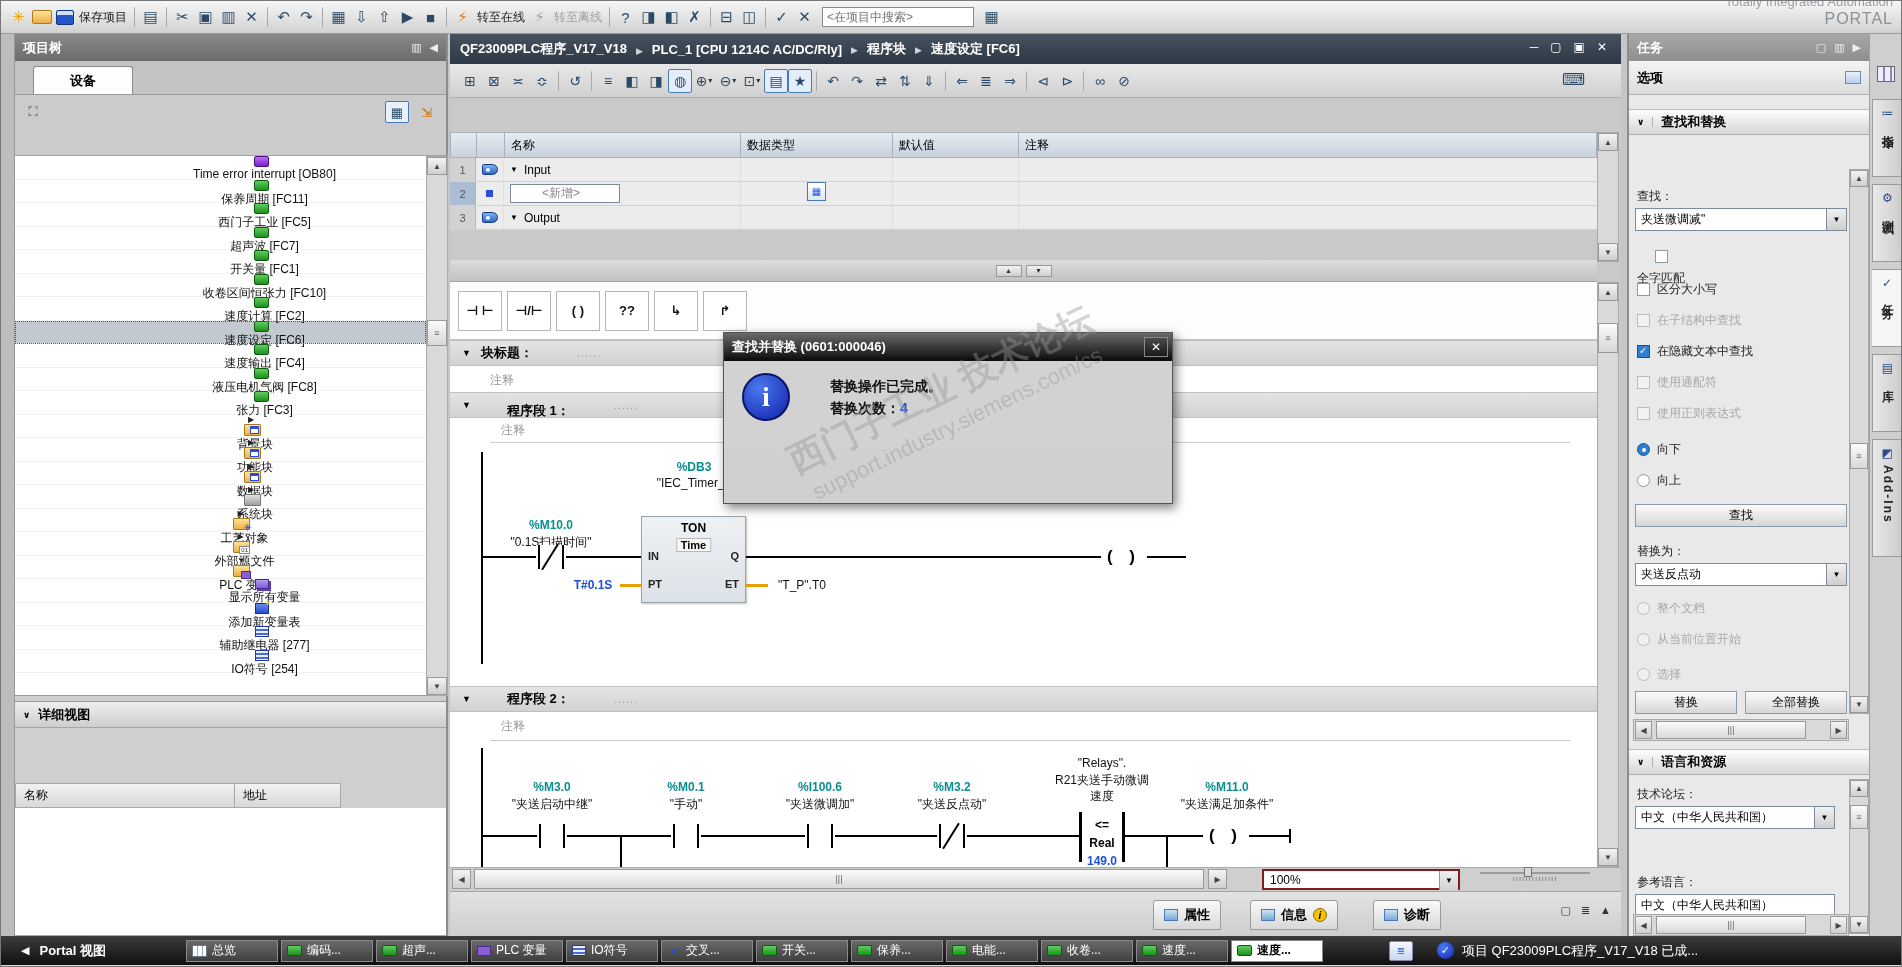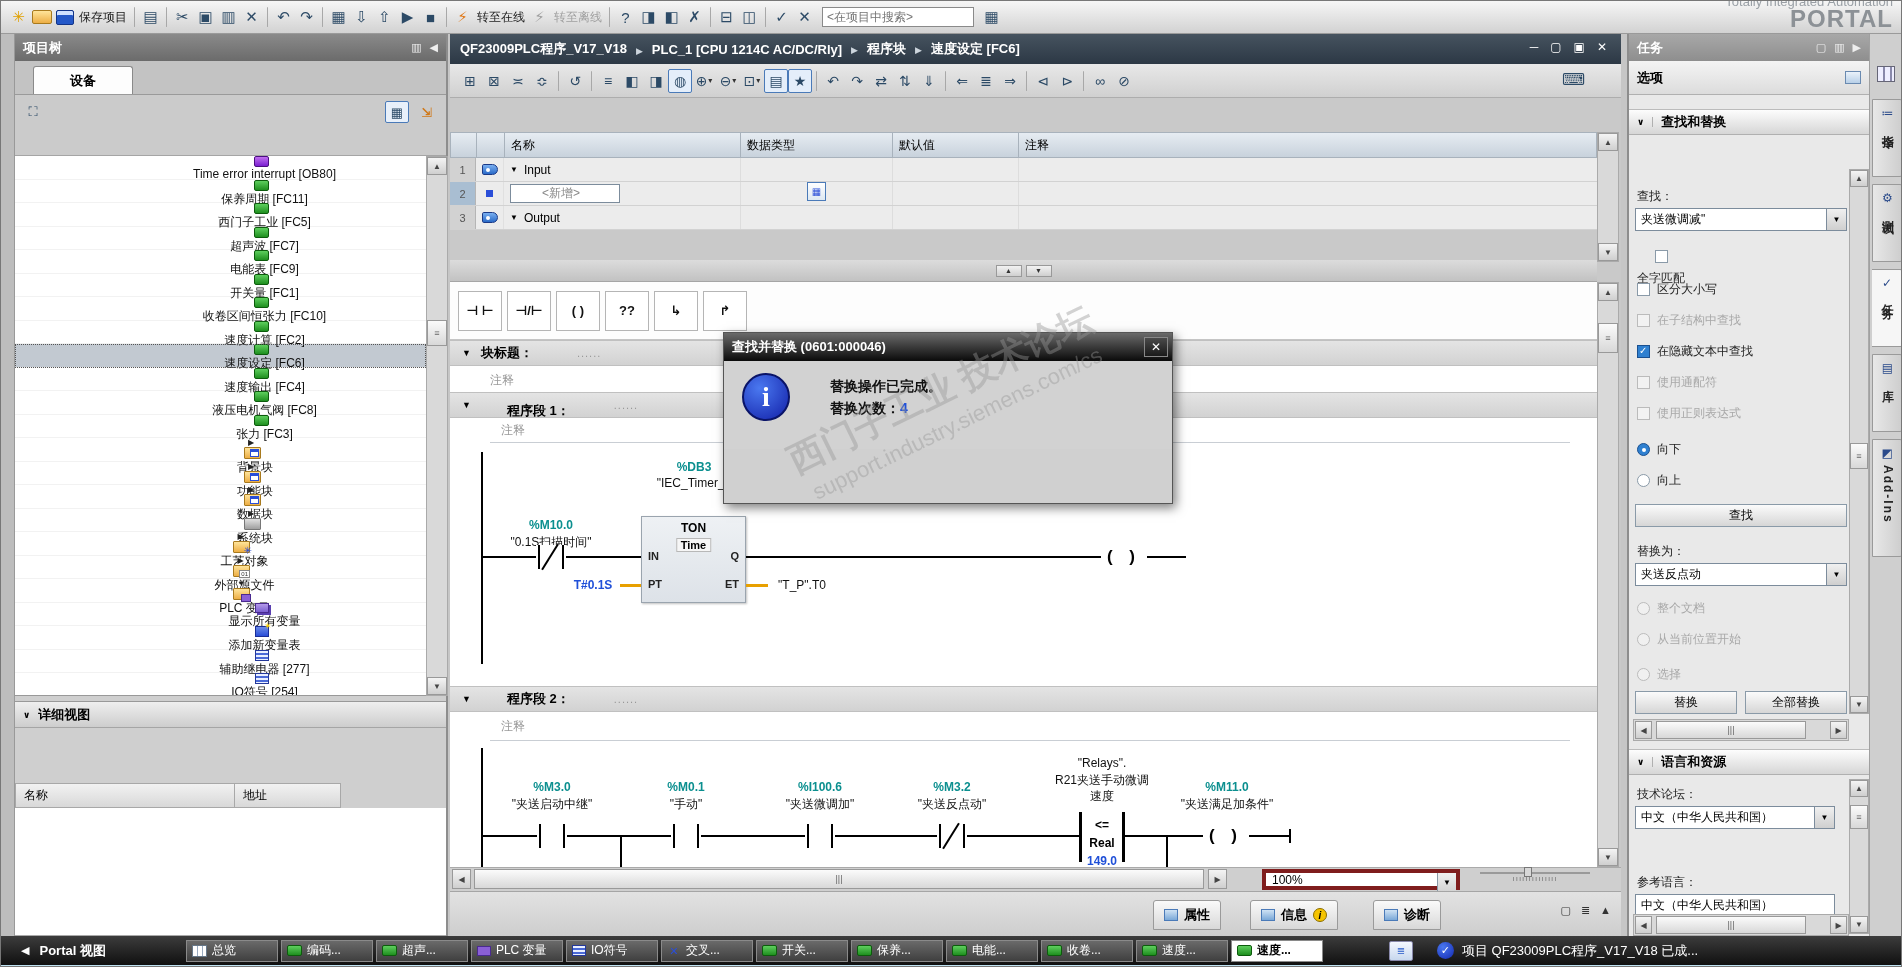--- a/index.html
+++ b/index.html
@@ -12,21 +12,21 @@
   .tt-item.sep{min-width:1px;width:1px;height:20px;background:#a8a8a8;margin:0 4px;padding:0;}
   .tt-item.label{font-size:12px;color:#1a1a1a;padding:0 3px;}
   .tt-item.dim{color:#9f9f9f;}
   .tt-item.online{color:#e07818;font-weight:bold;}
   .tt-item.accent{color:#e0a000;font-weight:bold;}
   .tt-item.folder{width:20px;height:14px;background:linear-gradient(#ffe49a,#edae45);border:1px solid #a87a1e;min-width:20px;margin:0 2px;}
   .tt-item.floppy{width:18px;height:15px;background:#2458c8;border:1px solid #123488;border-radius:2px;min-width:18px;margin:0 2px;box-shadow:inset 0 4px 0 #cfe0ff;}
   #tt-search{width:152px;height:20px;margin:0 6px;border:1px solid #8a8a8a;font-size:12px;color:#777;padding:0 4px;background:#fff;}
   #brand{position:absolute;right:10px;top:-8px;text-align:right;line-height:17px;}
   #brand .b1{font-size:13px;color:#9aa0a6;}
-  #brand .b2{font-size:24px;font-weight:bold;color:#8c9196;letter-spacing:1px;}
+  #brand .b2{font-size:16px;font-weight:normal;color:#8c9196;letter-spacing:1px;}
 
   
   .vscroll{position:absolute;width:22px;background:#d9d9d9;border:1px solid #aaa;}
   .hscroll{position:absolute;height:22px;background:#d9d9d9;border:1px solid #aaa;}
   .sc-btn{position:absolute;background:linear-gradient(#f4f4f4,#cfcfcf);border:1px solid #999;color:#444;font-size:8px;display:flex;align-items:center;justify-content:center;}
   .sc-thumb{position:absolute;background:linear-gradient(#fbfbfb,#d8d8d8);border:1px solid #999;color:#666;font-size:9px;display:flex;align-items:center;justify-content:center;}
 
   
   #left-strip{position:absolute;left:0;top:33px;width:14px;height:902px;background:#bdbdbd;border-right:1px solid #999;}
   #project-panel{position:absolute;left:14px;top:33px;width:433px;height:902px;background:#cfcfcf;border-right:2px solid #8d8d8d;}
@@ -145,21 +145,21 @@
   #ton-block .t2{position:absolute;top:21px;left:50%;transform:translateX(-50%);font-size:11px;font-weight:bold;background:#f6f6f6;border:1px solid #b8b8b8;padding:0 4px;}
   .pin{position:absolute;font-size:11px;font-weight:bold;color:#222;}
   #cmp-box{position:absolute;left:629px;top:472px;width:46px;height:50px;background:#fff;}
   #cmp-box::before,#cmp-box::after{content:"";position:absolute;top:0;width:3px;height:50px;background:#000;}
   #cmp-box::before{left:0;}
   #cmp-box::after{right:0;}
   .cmp-t{position:absolute;width:100%;text-align:center;font-size:12px;font-weight:bold;}
   #lad-vscroll{left:1147px;top:248px;height:585px;}
   
   #ed-hscroll-row{position:absolute;left:0;top:833px;width:1171px;height:24px;background:#cfcfcf;border-top:1px solid #aaa;}
-  #zoom-combo{position:absolute;left:812px;top:1px;width:198px;height:21px;background:#fff;border:4px solid #7f1d1d;font-size:12px;display:flex;align-items:center;padding-left:6px;}
+  #zoom-combo{position:absolute;left:812px;top:1px;width:198px;height:21px;background:#fff;border:2px solid #7f1d1d;font-size:12px;display:flex;align-items:center;padding-left:6px;}
   #zoom-combo .dd{position:absolute;right:0;top:0;width:19px;height:19px;background:linear-gradient(#f0f0f0,#d2d2d2);border-left:1px solid #8a9aa8;font-size:8px;display:flex;align-items:center;justify-content:center;}
   #zoom-slider{position:absolute;left:1030px;top:4px;width:110px;height:14px;color:#777;font-size:8px;letter-spacing:1px;text-align:center;border-top:2px solid #9a9a9a;}
   #zoom-slider .knob{position:absolute;left:44px;top:-7px;width:8px;height:10px;background:#d8d8d8;border:1px solid #777;}
   #inspector{position:absolute;left:0;top:857px;width:1171px;height:46px;background:linear-gradient(#e2e2e2,#cdcdcd);border-top:1px solid #a5a5a5;}
   .insp-tab{position:absolute;top:8px;height:30px;background:linear-gradient(#fafafa,#d8d8d8);border:1px solid #9a9a9a;border-radius:3px 3px 0 0;display:flex;align-items:center;gap:6px;padding:0 10px;font-size:13px;font-weight:bold;}
   .insp-ic{width:14px;height:12px;background:linear-gradient(#cfe2f4,#7aa8d8);border:1px solid #4a7ab8;}
   .info-badge{width:14px;height:14px;border-radius:50%;background:#f5c400;border:1px solid #8a6d00;color:#000;font-size:10px;font-weight:bold;font-style:italic;display:flex;align-items:center;justify-content:center;}
   #insp-btns{position:absolute;right:10px;top:12px;display:flex;gap:10px;font-size:11px;color:#333;}
 
   
@@ -303,25 +303,20 @@
           <span class="tw-label">西门子工业 [FC5]</span>
         </div>
         <div class="tree-row lvl3">
 
           <span class="tw-icon fc-block-icon"></span>
           <span class="tw-label">超声波 [FC7]</span>
         </div>
         <div class="tree-row lvl3">
 
           <span class="tw-icon fc-block-icon"></span>
-          <span class="tw-label">电能表 [FC9]</span>
-        </div>
-        <div class="tree-row lvl3">
-
-          <span class="tw-icon fc-block-icon"></span>
           <span class="tw-label">开关量 [FC1]</span>
         </div>
         <div class="tree-row lvl3">
 
           <span class="tw-icon fc-block-icon"></span>
           <span class="tw-label">收卷区间恒张力 [FC10]</span>
         </div>
         <div class="tree-row lvl3">
 
           <span class="tw-icon fc-block-icon"></span>

